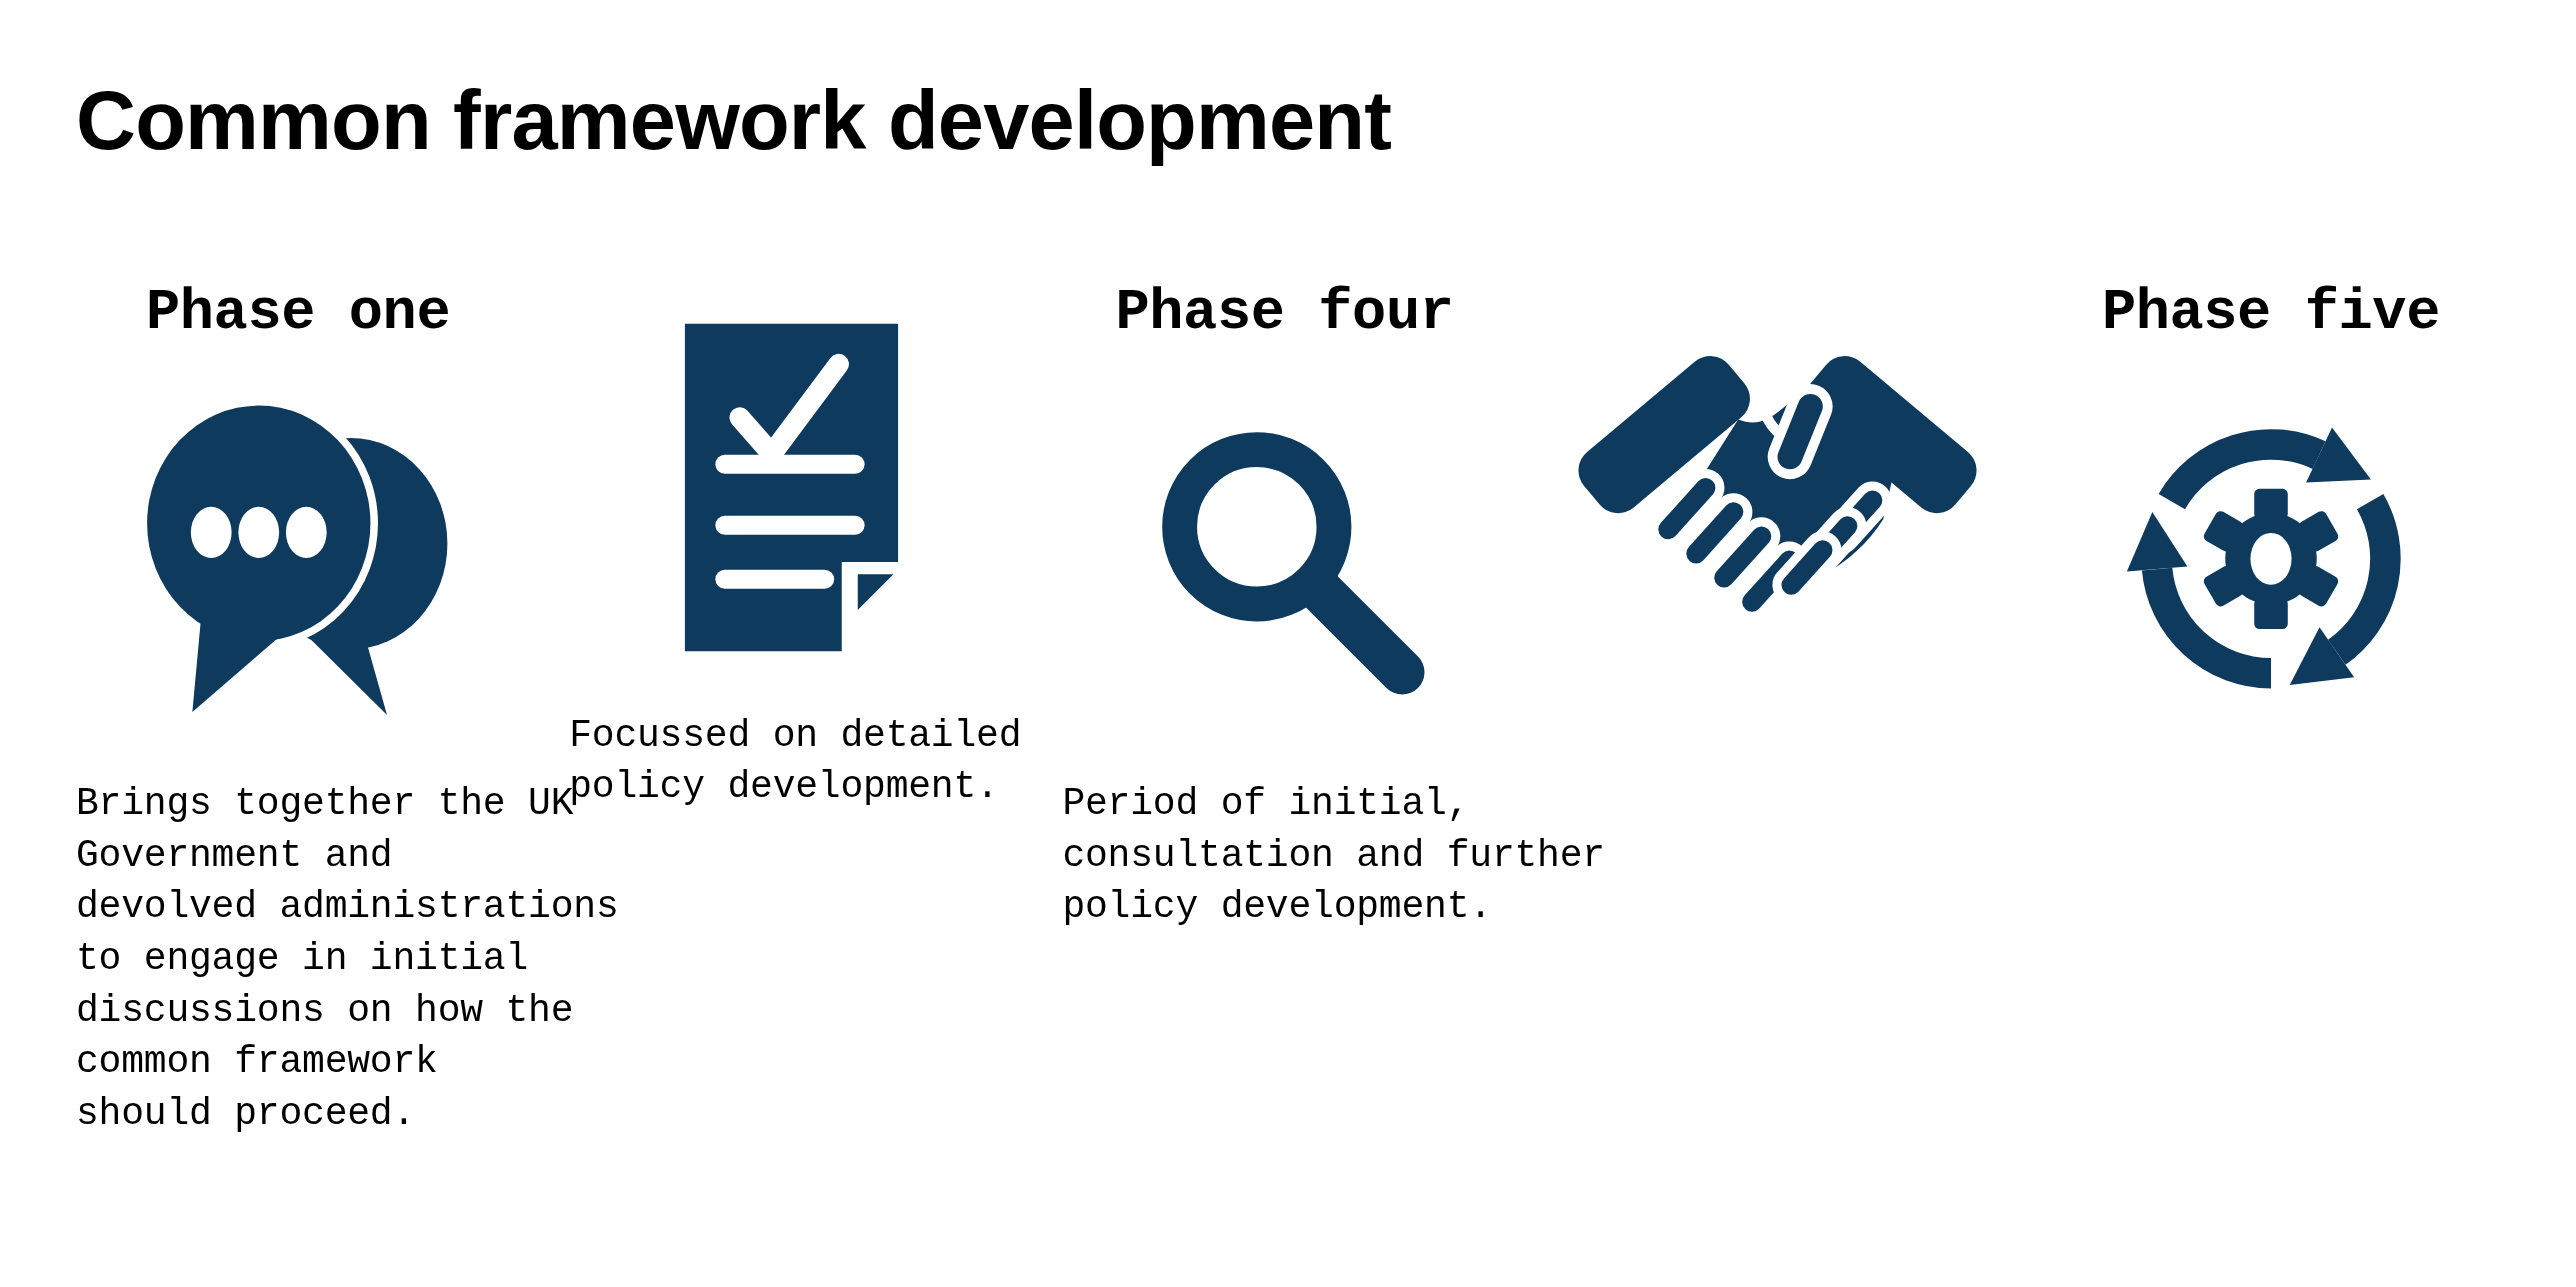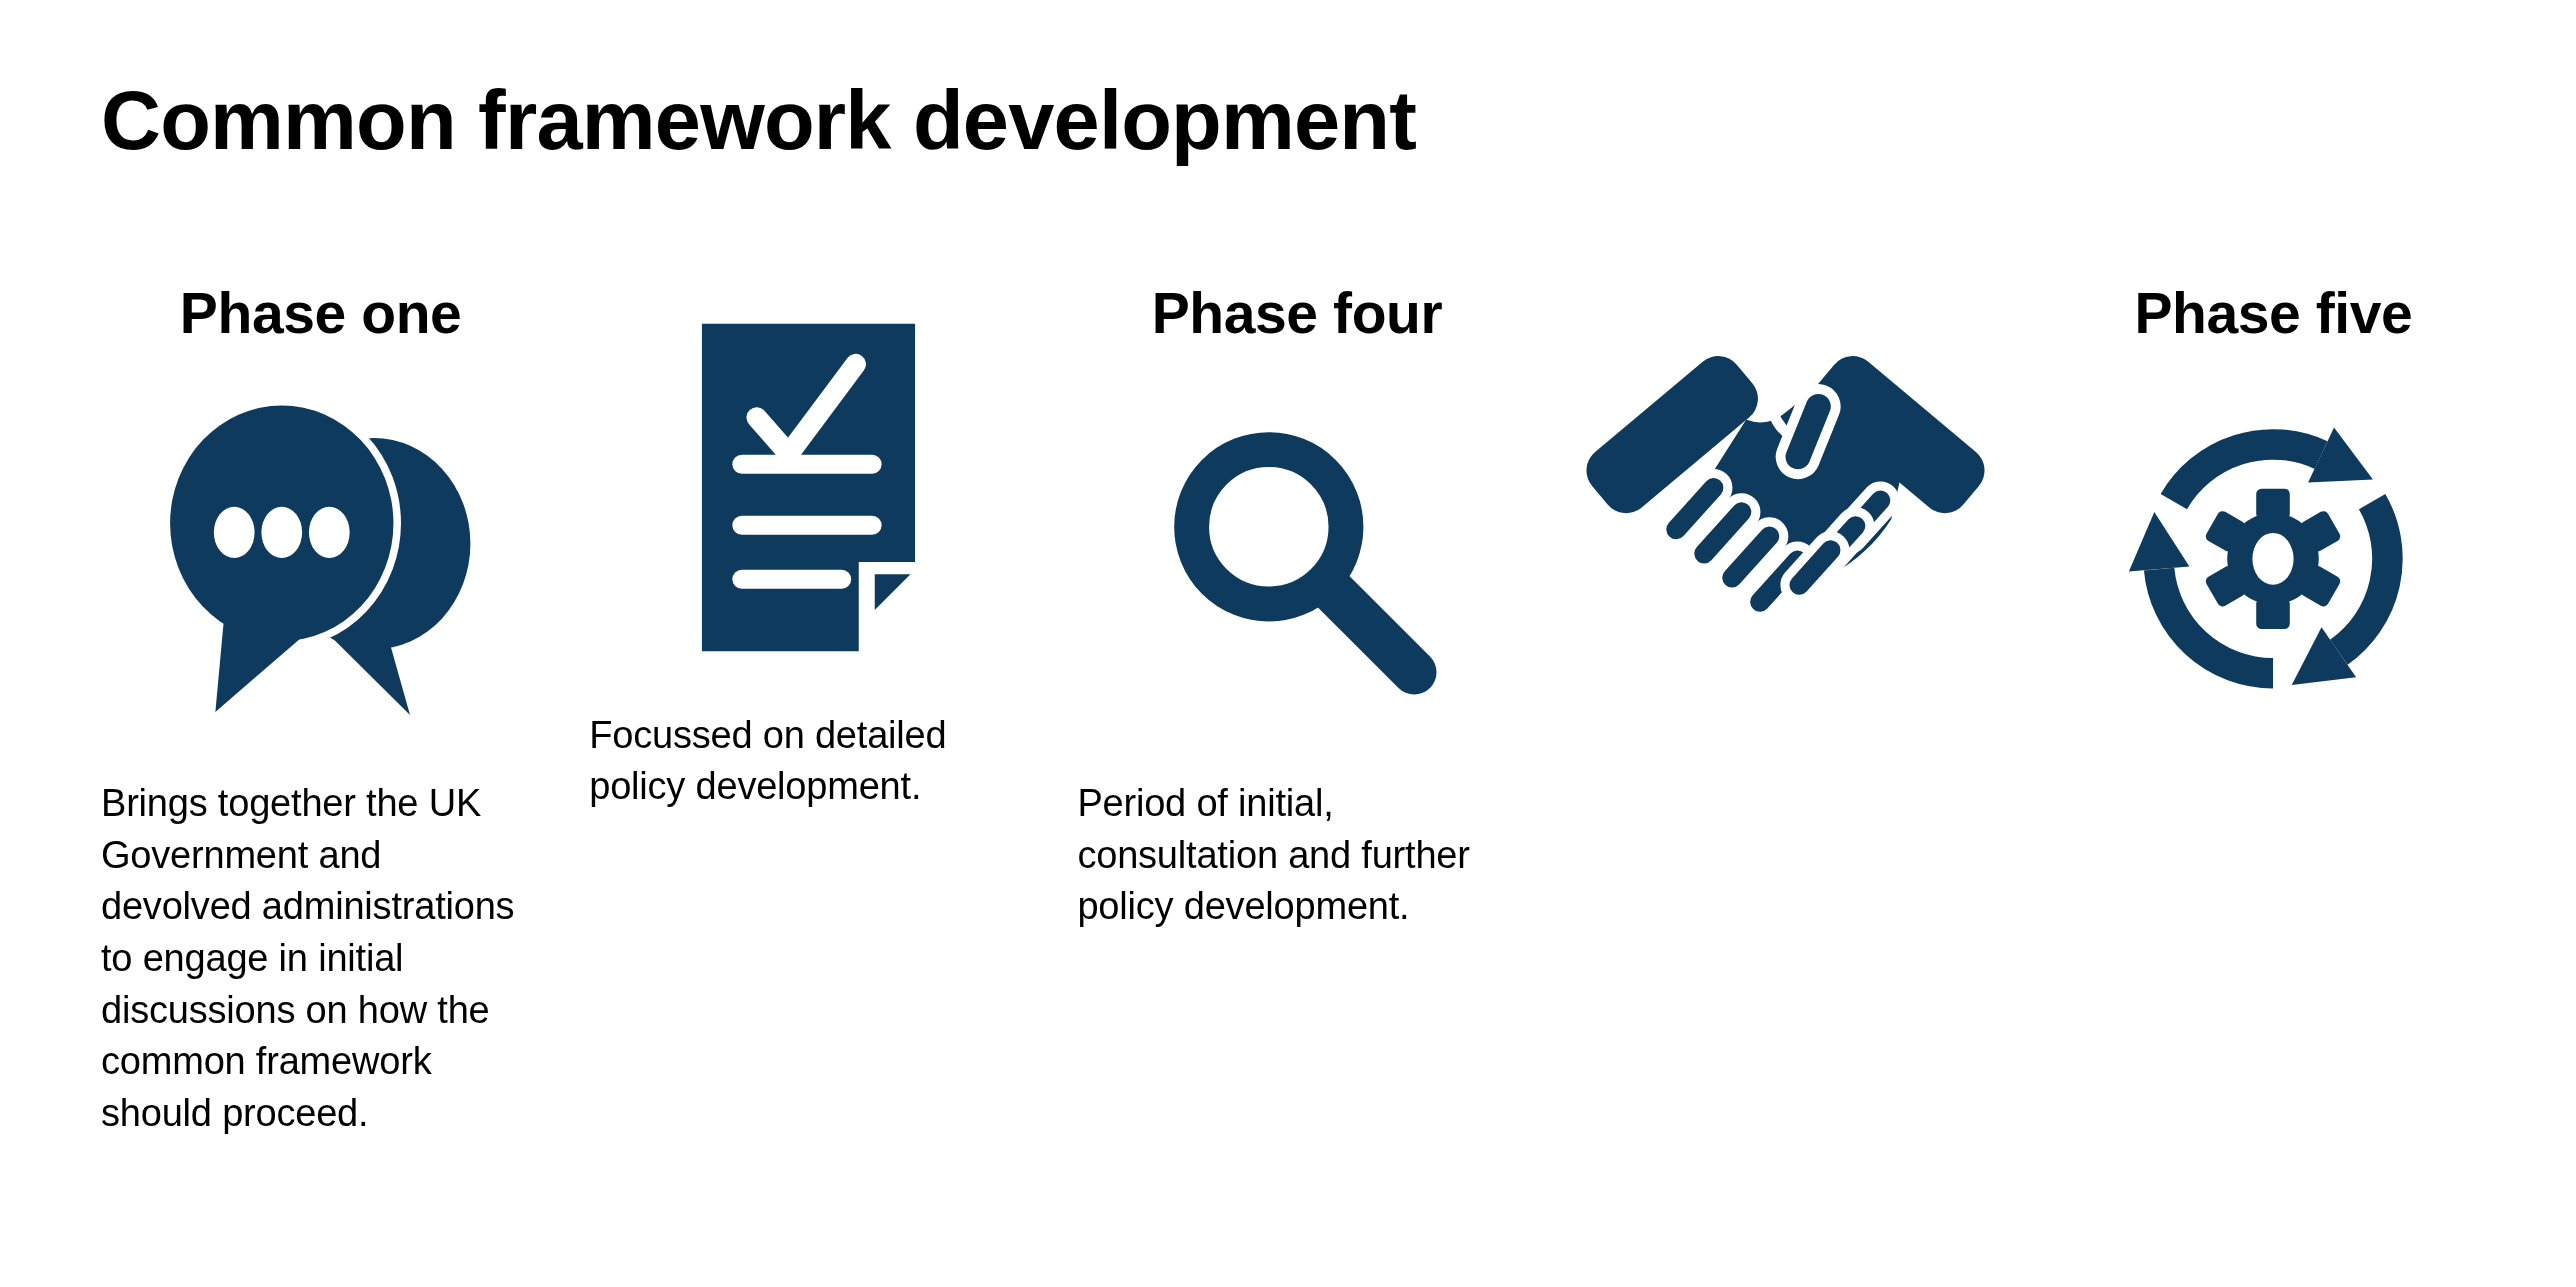--- a/index.html
+++ b/index.html
@@ -6,32 +6,33 @@
   * { box-sizing:border-box; }
   body {
     margin:0;
     width:2576px;
     height:1288px;
     background:#ffffff;
     color:#000000;
     font-family:"Liberation Sans", sans-serif;
     overflow:hidden;
   }
-  .page { padding:71px 83px 0 101px; }
+  .page { padding:71px 83px 0 76px; }
   .page-title {
     margin:0;
     font-size:83px;
     font-weight:700;
     letter-spacing:-0.8px;
     line-height:1.2;
   }
   .columns {
     display:flex;
     gap:49px;
     margin-top:108px;
+    font-family:Liberation Mono, monospace;
   }
   .phase { flex:1; min-width:0; }
   .phase-heading {
     font-size:57px;
     font-weight:700;
     text-align:center;
     letter-spacing:-0.4px;
     line-height:1.2;
     white-space:nowrap;
   }

